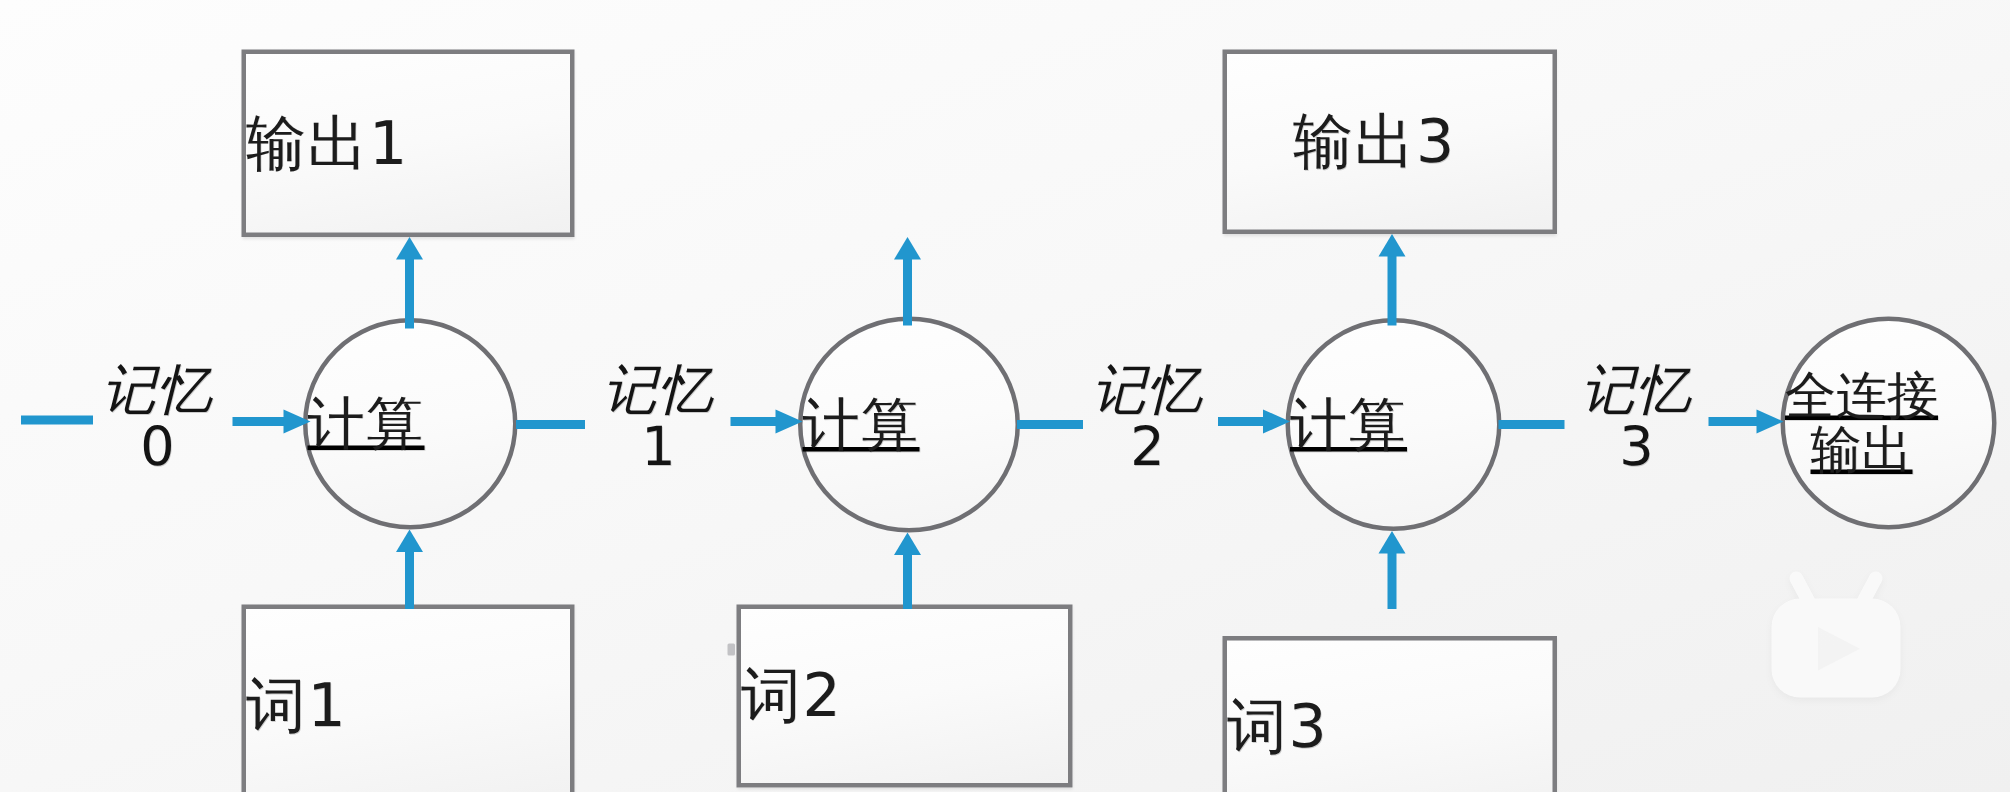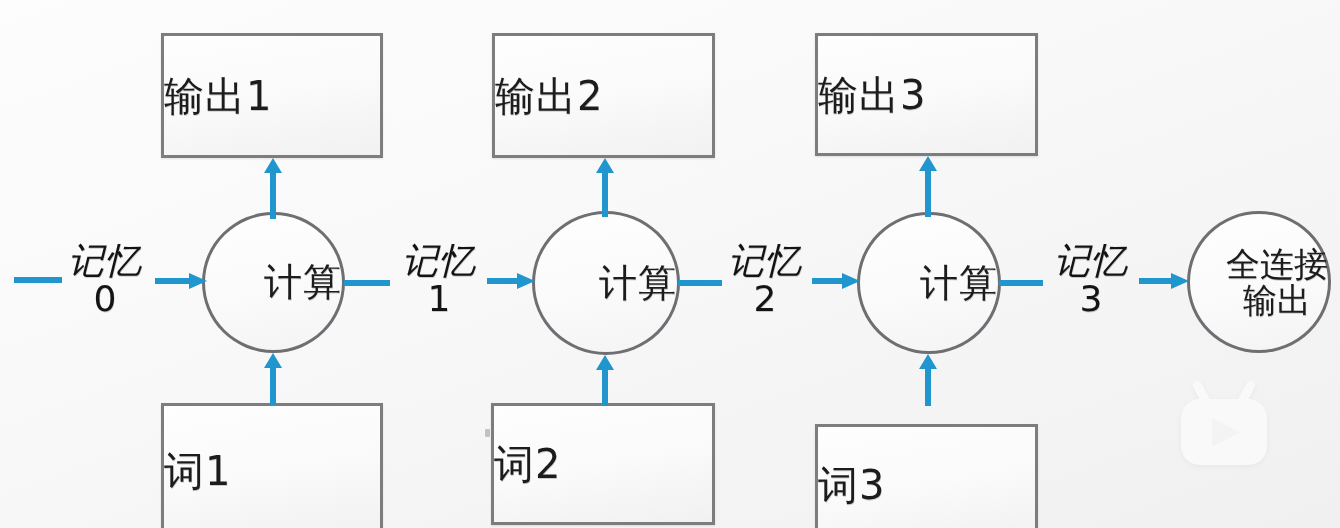--- a/index.html
+++ b/index.html
@@ -40,22 +40,23 @@
 
   
   .node-circle {
     position: absolute;
     box-sizing: border-box;
     border: 3px solid #6f6f73;
     border-radius: 50%;
     background: linear-gradient(170deg, #fefefe 0%, #fbfbfb 50%, #f4f4f4 100%);
     display: flex;
     align-items: center;
-    justify-content: flex-end;
+    justify-content: flex-start;
     text-align: center;
+    text-decoration: underline;
   }
   .node-circle .label {
     font-size: 38px;
     color: #1c1c1c;
     line-height: 1.02;
     letter-spacing: 1px;
     white-space: nowrap;
     text-shadow: 0.5px 0.5px 0 rgba(0,0,0,0.18);
   }
   .node-circle.two-line .label {
@@ -112,24 +113,21 @@
   }
 </style>
 </head>
 <body>
 
 <div id="canvas">
 
   <div class="node-box" style="left:161px; top:33px; width:222px; height:125px;">
     <span class="label">输出1</span>
   </div>
-  <div class="node-box" style="left:492px; top:33px; width:223px; height:125px;">
-    <span class="label">输出2</span>
-  </div>
-  <div class="node-box" style="left:815px; top:33px; width:223px; height:123px;">
+  <div class="node-box" style="left:815px; top:33px; width:223px; height:123px;padding-left:44px;">
     <span class="label">输出3</span>
   </div>
 
   <div class="node-circle" style="left:202px; top:212px; width:143px; height:141px;">
     <span class="label">计算</span>
   </div>
   <div class="node-circle" style="left:532px; top:211px; width:148px; height:144px;">
     <span class="label">计算</span>
   </div>
   <div class="node-circle" style="left:857px; top:212px; width:144px; height:142px;">

